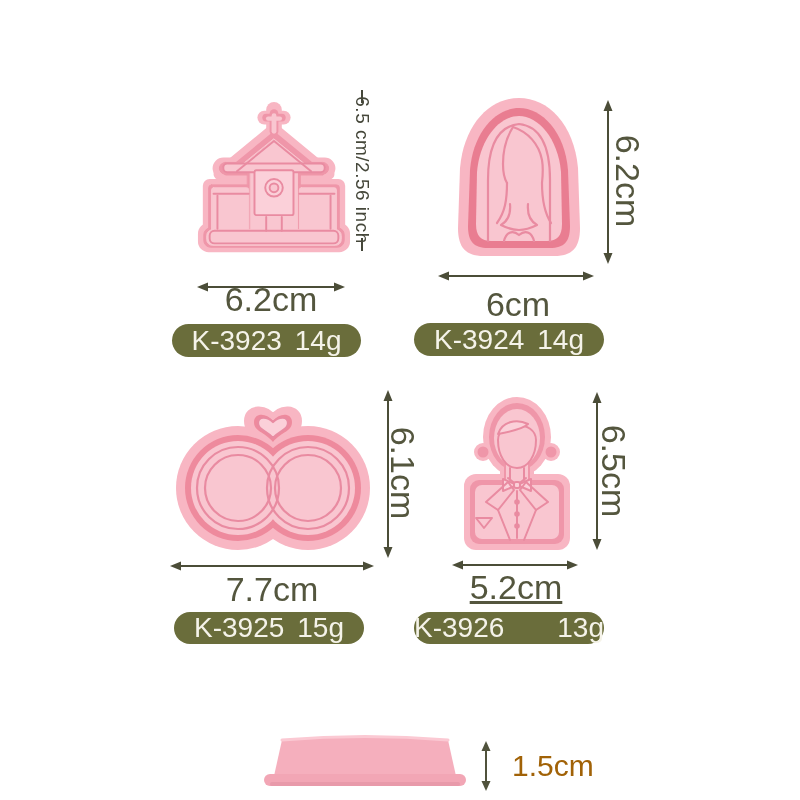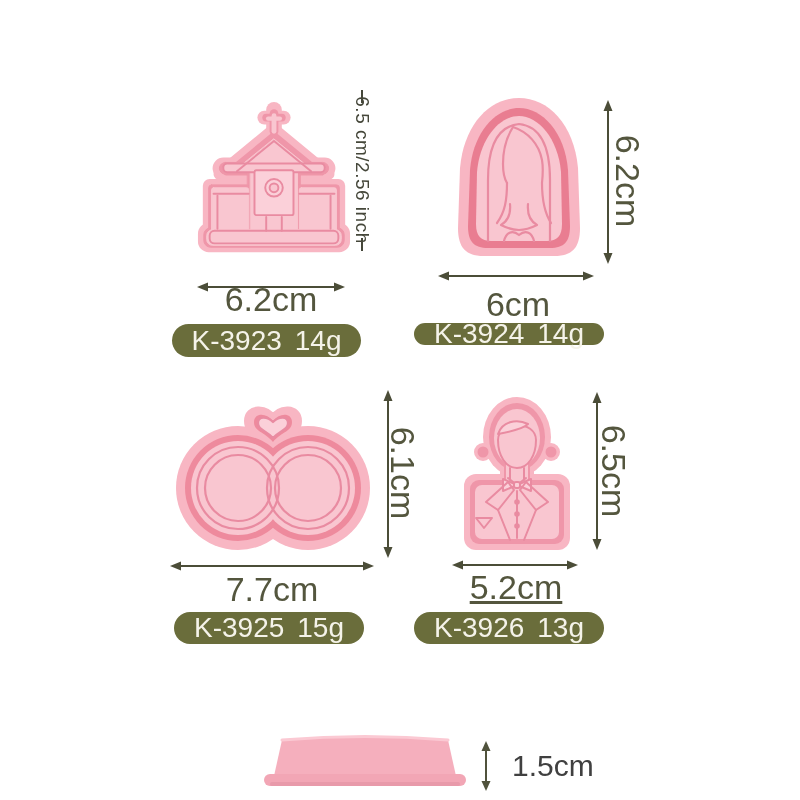--- a/index.html
+++ b/index.html
@@ -22,21 +22,21 @@
     position:absolute;color:#45473a;font-size:19px;line-height:1;white-space:nowrap;
     transform:translate(-50%,-50%) rotate(90deg);letter-spacing:.5px;
   }
   .tick{position:absolute;width:2px;height:13px;background:#45473a;}
   
   .badge{
     position:absolute;background:#6a6d3b;color:#f5f3e9;border-radius:17px;
     display:flex;align-items:center;justify-content:center;column-gap:13px;
     font-size:28px;line-height:1;
   }
-  .dim-disc{position:absolute;color:#404040;font-size:30px;line-height:1;white-space:nowrap;}
+  .dim-disc{position:absolute;color:#a16207;font-size:30px;line-height:1;white-space:nowrap;}
 </style>
 </head>
 <body>
 
 <div id="canvas">
 
   <svg class="abs" style="left:196px;top:102px;" width="156" height="156" viewBox="0 0 160 160">
     <g fill="#f8b6c3" stroke="#f8b6c3" stroke-linejoin="round" stroke-linecap="round">
       <path d="M80 8 V30" stroke-width="16"></path>
       <path d="M70 16 H90" stroke-width="14"></path>
@@ -116,21 +116,21 @@
     <polygon points="7,166 2.5,155 11.5,155" fill="#4b4d38"></polygon>
   </svg>
   <div class="vdim" style="left:628px;top:181px;">6.2cm</div>
 
   <svg class="abs" style="left:436px;top:269px;" width="160" height="14" viewBox="0 0 160 14">
     <line x1="10" y1="7" x2="150" y2="7" stroke="#4b4d38" stroke-width="2"></line>
     <polygon points="2,7 13,2.5 13,11.5" fill="#4b4d38"></polygon>
     <polygon points="158,7 147,2.5 147,11.5" fill="#4b4d38"></polygon>
   </svg>
   <div class="dim" style="left:442px;top:287px;width:152px;">6cm</div>
-  <div class="badge" style="left:414px;top:323px;width:190px;height:22px;">
+  <div class="badge" style="left:414px;top:323px;width:190px;height:33px;">
     <span>K-3924</span>
     <span>14g</span>
   </div>
 
   <svg class="abs" style="left:172px;top:390px;" width="202" height="170" viewBox="0 0 202 170">
     <g fill="#f8b6c3">
       <circle cx="66" cy="98" r="62"></circle>
       <circle cx="136" cy="98" r="62"></circle>
       <path d="M101 56 C90 42 77 44 77 31 C77 19 93 18 101 30 C109 18 125 19 125 31 C125 44 112 42 101 56 Z" stroke="#f8b6c3" stroke-width="10" stroke-linejoin="round"></path>
     </g>
@@ -215,21 +215,21 @@
     <polygon points="7,160 2.5,149 11.5,149" fill="#4b4d38"></polygon>
   </svg>
   <div class="vdim" style="left:614px;top:471px;">6.5cm</div>
 
   <svg class="abs" style="left:450px;top:558px;" width="130" height="14" viewBox="0 0 130 14">
     <line x1="10" y1="7" x2="120" y2="7" stroke="#4b4d38" stroke-width="2"></line>
     <polygon points="2,7 13,2.5 13,11.5" fill="#4b4d38"></polygon>
     <polygon points="128,7 117,2.5 117,11.5" fill="#4b4d38"></polygon>
   </svg>
   <div class="dim" style="left:440px;top:570px;width:152px;text-decoration:underline;">5.2cm</div>
-  <div class="badge" style="left:414px;top:612px;width:190px;height:32px;">
+  <div class="badge" style="left:414px;top:612px;width:190px;height:32px;justify-content:space-between;">
     <span>K-3926</span>
     <span>13g</span>
   </div>
 
   <svg class="abs" style="left:262px;top:730px;" width="206" height="66" viewBox="0 0 206 66">
     <path d="M20 10 Q103 2 186 10 L194 46 L12 46 Z" fill="#f5afbd"></path>
     <path d="M20 10 Q103 3 186 10" fill="none" stroke="#fbc9d3" stroke-width="3" stroke-linecap="round"></path>
     <rect x="2" y="44" width="202" height="12" rx="6" fill="#f2a6b5"></rect>
     <rect x="8" y="52" width="190" height="4" rx="2" fill="#e89aaa"></rect>
   </svg>

